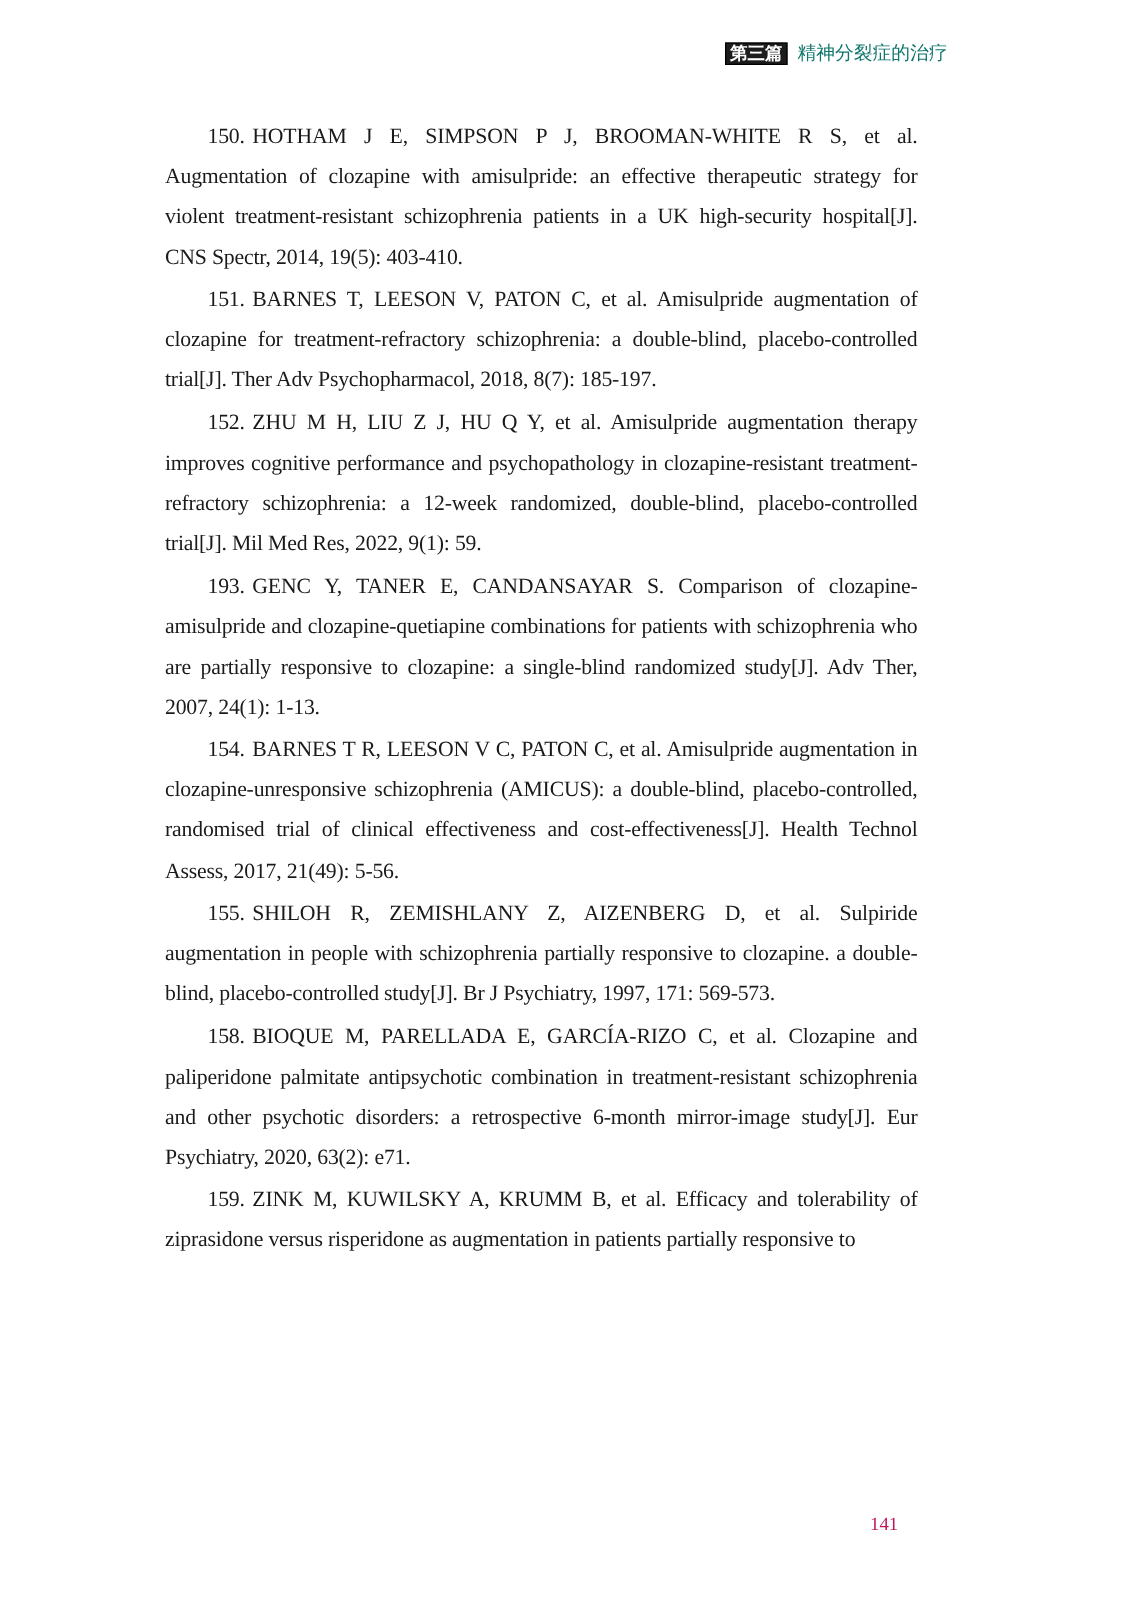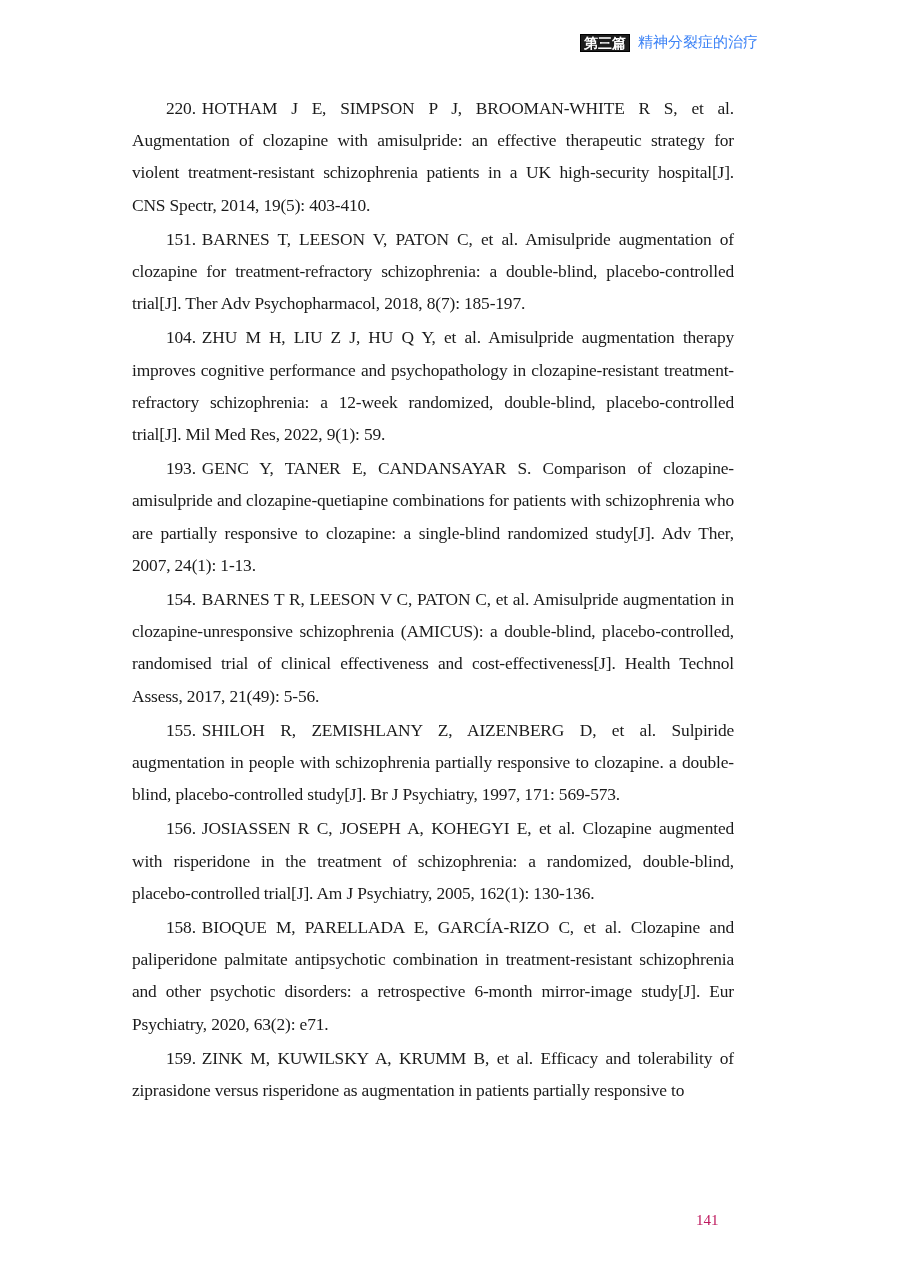--- a/index.html
+++ b/index.html
@@ -30,21 +30,21 @@
       color: #ffffff;
       font-size: 14px;
       line-height: 16px;
       padding: 0 3px;
       letter-spacing: 0px;
       border: 1px solid #000;
       font-weight: bold;
     }
     .chapter-title {
       font-size: 15px;
-      color: #3b82f6;
+      color: #0f766e;
       letter-spacing: 0px;
     }
     .refs {
       position: absolute;
       top: 92px;
       left: 132px;
       width: 602px;
     }
     .ref {
       font-size: 17.4px;
@@ -73,39 +73,36 @@
 </head>
 <body>
 
 <div class="running-header">
   <span class="chapter-badge">第三篇</span>
   <span class="chapter-title">精神分裂症的治疗</span>
 </div>
 
 <div class="refs">
   <p class="ref" style="margin-bottom:2px;">
-    <span class="num">220.</span><span class="body">HOTHAM J E, SIMPSON P J, BROOMAN-WHITE R S, et al. Augmentation of clozapine with amisulpride: an effective therapeutic strategy for violent treatment-resistant schizophrenia patients in a UK high-security hospital[J]. CNS Spectr, 2014, 19(5): 403-410.</span>
+    <span class="num">150.</span><span class="body">HOTHAM J E, SIMPSON P J, BROOMAN-WHITE R S, et al. Augmentation of clozapine with amisulpride: an effective therapeutic strategy for violent treatment-resistant schizophrenia patients in a UK high-security hospital[J]. CNS Spectr, 2014, 19(5): 403-410.</span>
   </p>
   <p class="ref" style="margin-bottom:2px;">
     <span class="num">151.</span><span class="body">BARNES T, LEESON V, PATON C, et al. Amisulpride augmentation of clozapine for treatment-refractory schizophrenia: a double-blind, placebo-controlled trial[J]. Ther Adv Psychopharmacol, 2018, 8(7): 185-197.</span>
   </p>
   <p class="ref" style="margin-bottom:2px;">
-    <span class="num">104.</span><span class="body">ZHU M H, LIU Z J, HU Q Y, et al. Amisulpride augmentation therapy improves cognitive performance and psychopathology in clozapine-resistant treatment-refractory schizophrenia: a 12-week randomized, double-blind, placebo-controlled trial[J]. Mil Med Res, 2022, 9(1): 59.</span>
+    <span class="num">152.</span><span class="body">ZHU M H, LIU Z J, HU Q Y, et al. Amisulpride augmentation therapy improves cognitive performance and psychopathology in clozapine-resistant treatment-refractory schizophrenia: a 12-week randomized, double-blind, placebo-controlled trial[J]. Mil Med Res, 2022, 9(1): 59.</span>
   </p>
   <p class="ref" style="margin-bottom:2px;">
     <span class="num">193.</span><span class="body">GENC Y, TANER E, CANDANSAYAR S. Comparison of clozapine-amisulpride and clozapine-quetiapine combinations for patients with schizophrenia who are partially responsive to clozapine: a single-blind randomized study[J]. Adv Ther, 2007, 24(1): 1-13.</span>
   </p>
   <p class="ref" style="margin-bottom:2px;">
     <span class="num">154.</span><span class="body">BARNES T R, LEESON V C, PATON C, et al. Amisulpride augmentation in clozapine-unresponsive schizophrenia (AMICUS): a double-blind, placebo-controlled, randomised trial of clinical effectiveness and cost-effectiveness[J]. Health Technol Assess, 2017, 21(49): 5-56.</span>
   </p>
   <p class="ref" style="margin-bottom:2px;">
     <span class="num">155.</span><span class="body">SHILOH R, ZEMISHLANY Z, AIZENBERG D, et al. Sulpiride augmentation in people with schizophrenia partially responsive to clozapine. a double-blind, placebo-controlled study[J]. Br J Psychiatry, 1997, 171: 569-573.</span>
-  </p>
-  <p class="ref" style="margin-bottom:2px;">
-    <span class="num">156.</span><span class="body">JOSIASSEN R C, JOSEPH A, KOHEGYI E, et al. Clozapine augmented with risperidone in the treatment of schizophrenia: a randomized, double-blind, placebo-controlled trial[J]. Am J Psychiatry, 2005, 162(1): 130-136.</span>
   </p>
   <p class="ref" style="margin-bottom:2px;">
     <span class="num">158.</span><span class="body">BIOQUE M, PARELLADA E, GARCÍA-RIZO C, et al. Clozapine and paliperidone palmitate antipsychotic combination in treatment-resistant schizophrenia and other psychotic disorders: a retrospective 6-month mirror-image study[J]. Eur Psychiatry, 2020, 63(2): e71.</span>
   </p>
   <p class="ref" style="margin-bottom:2px;">
     <span class="num">159.</span><span class="body">ZINK M, KUWILSKY A, KRUMM B, et al. Efficacy and tolerability of ziprasidone versus risperidone as augmentation in patients partially responsive to</span>
   </p>
 </div>
 
 <div class="page-number">141</div>

